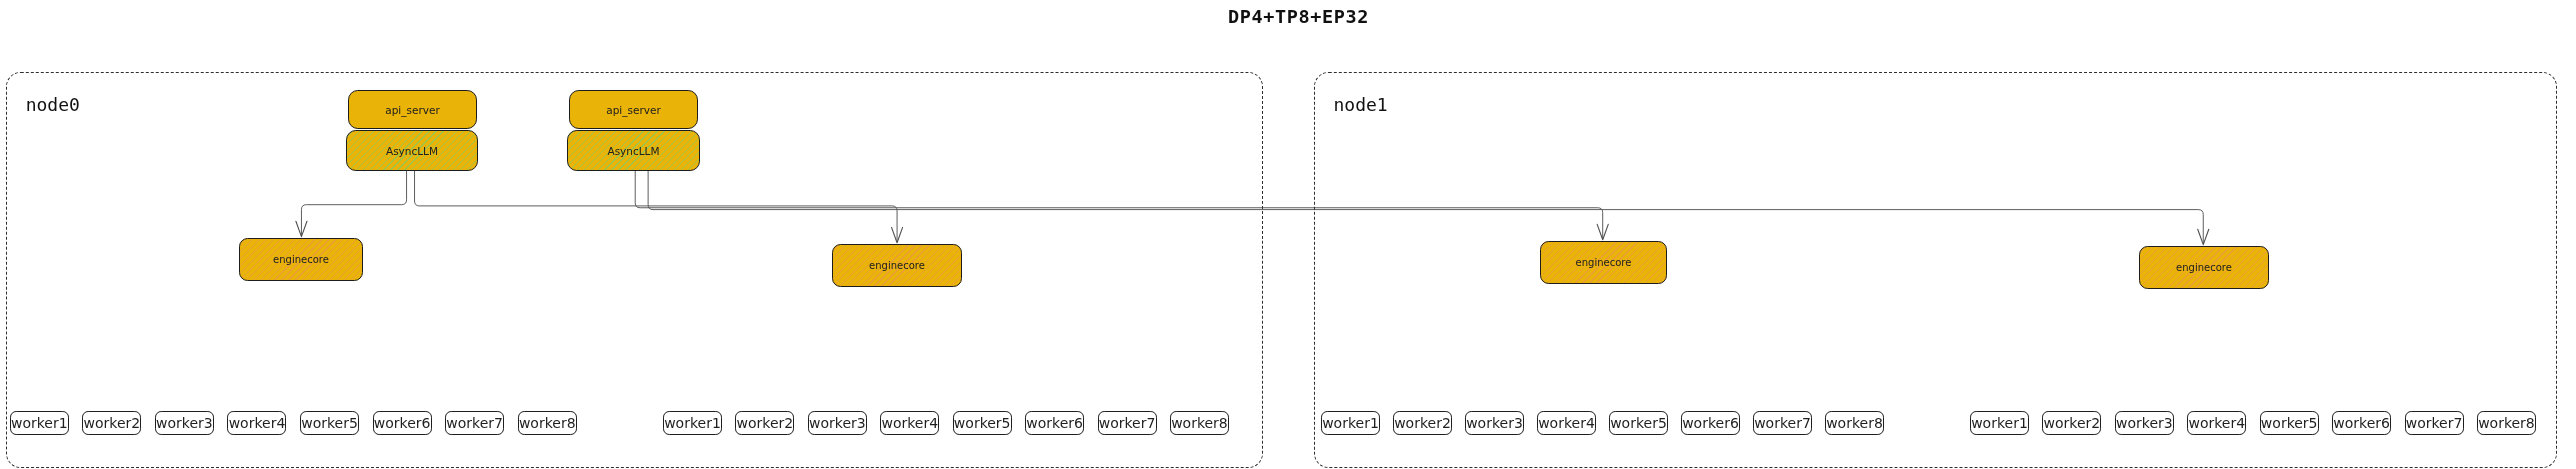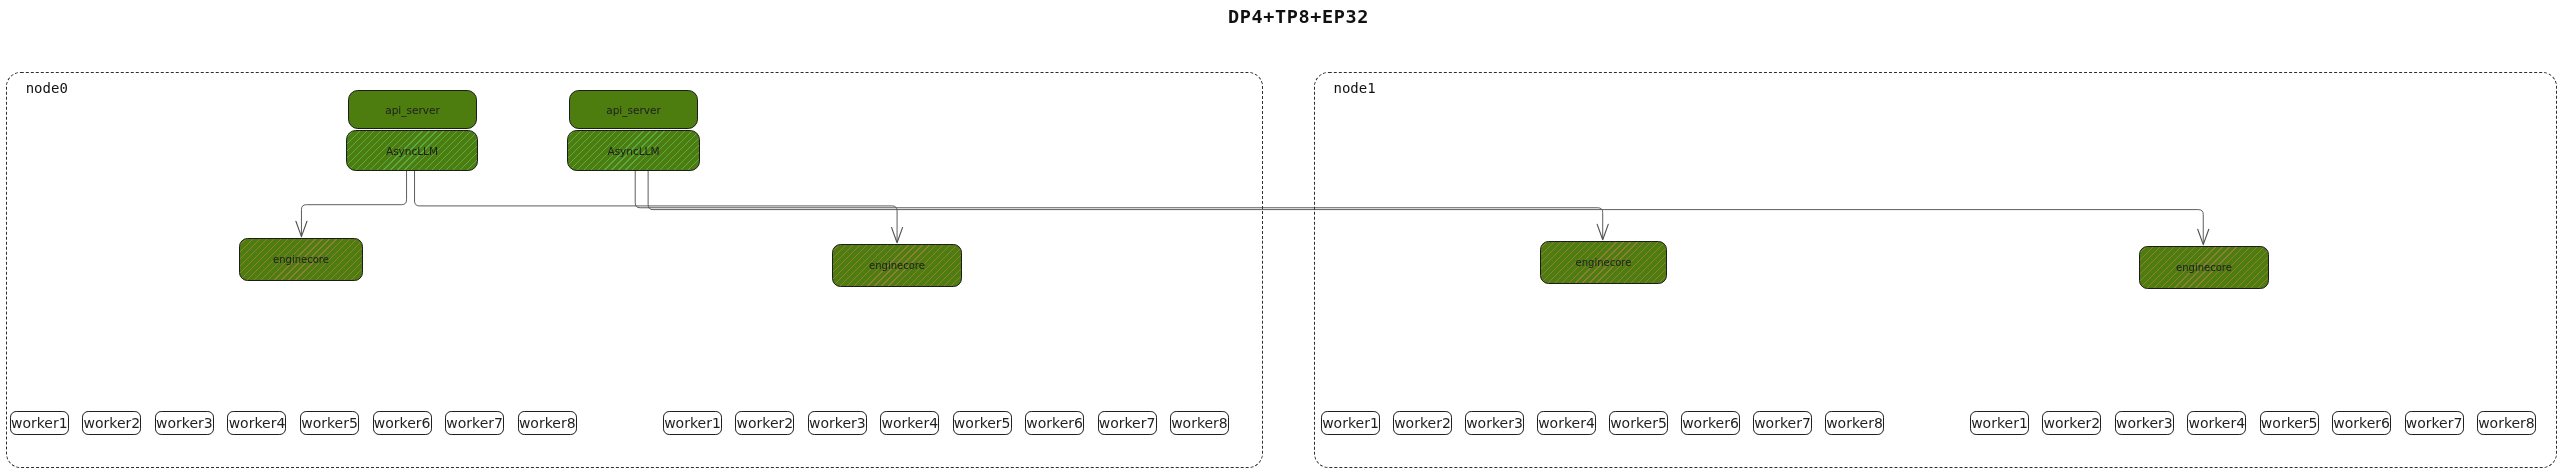--- a/index.html
+++ b/index.html
@@ -10,26 +10,26 @@
   .title{
     position:absolute; left:0; top:6.2px; width:100%;
     text-align:center; font-family:"DejaVu Sans Mono", monospace;
     font-size:18.5px; font-weight:bold; letter-spacing:0.6px; color:#111;
   }
   .node{
     position:absolute; border:1.2px dashed #2e2e2e; border-radius:14.8px;
     background:transparent;
   }
   .node-label{
-    position:absolute; left:18.5px; top:7px;
-    font-family:"DejaVu Sans Mono", monospace; font-size:14px; color:#111;
+    position:absolute; left:18.5px; top:21px;
+    font-family:"DejaVu Sans Mono", monospace; font-size:18px; color:#111;
   }
   .box{
     position:absolute; box-sizing:border-box;
-    border:1.2px solid #1c1c1c; background:#4d7c0f;
+    border:1.2px solid #1c1c1c; background:#eab308;
     display:flex; align-items:center; justify-content:center;
     font-size:10.5px; color:#202020;
   }
   .api-box{ border-radius:9.8px; }
   .llm-box{
     border-radius:9.8px;
     background-image:repeating-linear-gradient(135deg,
       rgba(255,255,255,0) 0px, rgba(255,255,255,0) 4px,
       rgba(96,212,122,0.55) 4px, rgba(96,212,122,0.55) 4.9px);
   }

